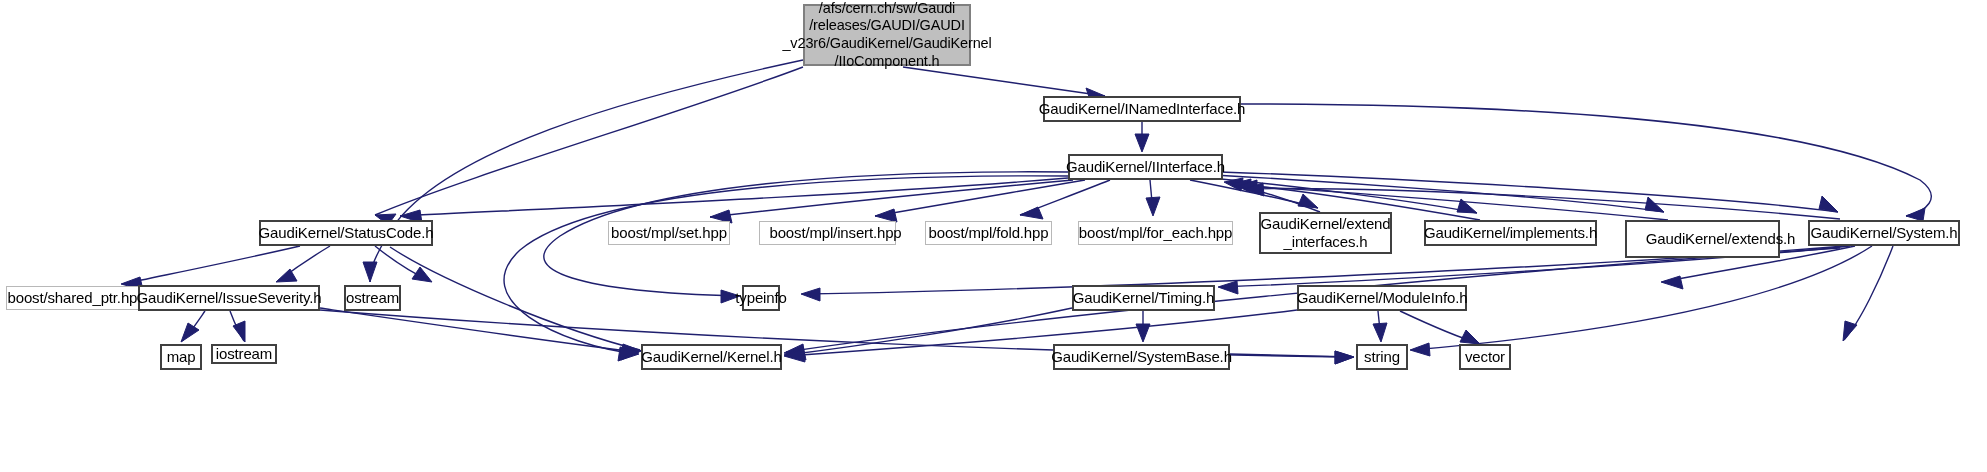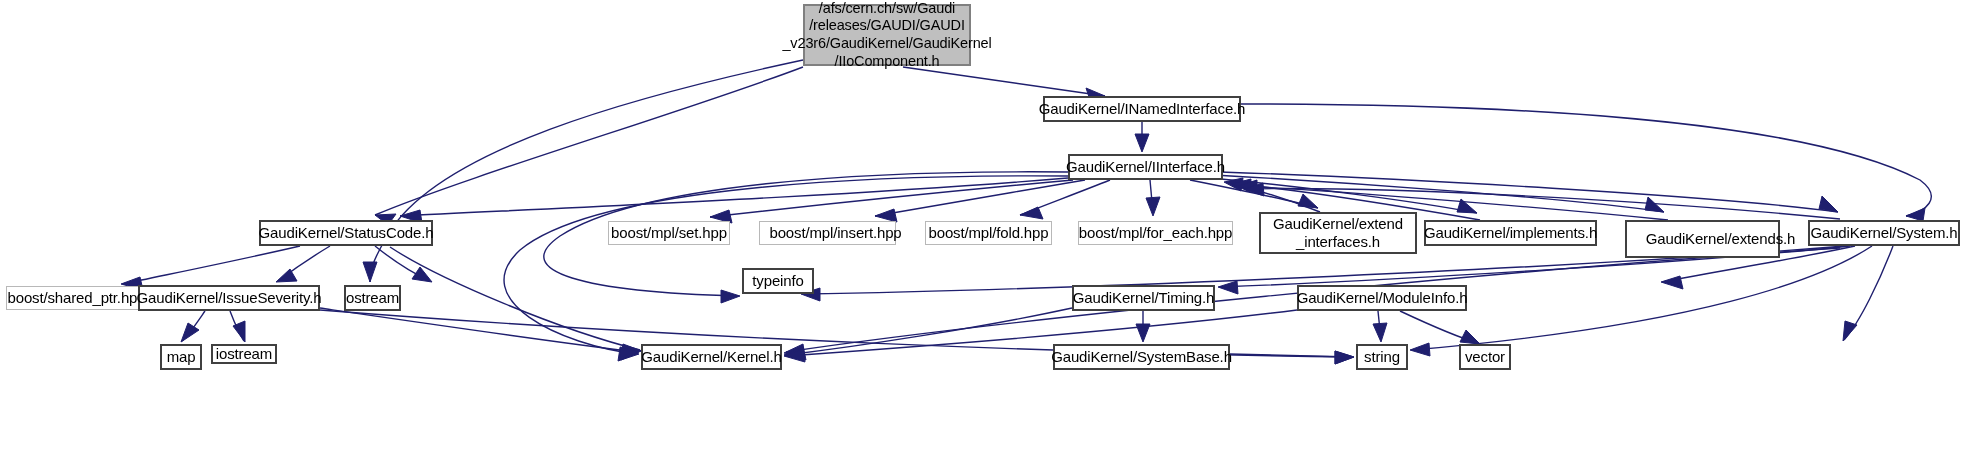--- a/index.html
+++ b/index.html
@@ -198,29 +198,29 @@
 /releases/GAUDI/GAUDI
 _v23r6/GaudiKernel/GaudiKernel
 /IIoComponent.h</div>
       <div class="node-box solid" style="left: 1043px; top: 96px; width: 198px; height: 26px;">GaudiKernel/INamedInterface.h</div>
       <div class="node-box solid" style="left: 1068px; top: 154px; width: 155px; height: 26px;">GaudiKernel/IInterface.h</div>
       <div class="node-box solid" style="left: 259px; top: 220px; width: 174px; height: 26px;">GaudiKernel/StatusCode.h</div>
       <div class="node-box faint" style="left: 608px; top: 221px; width: 122px; height: 24px;">boost/mpl/set.hpp</div>
       <div class="node-box faint" style="left: 759px; top: 221px; width: 137px; height: 24px; padding-left: 16px;">boost/mpl/insert.hpp</div>
       <div class="node-box faint" style="left: 925px; top: 221px; width: 127px; height: 24px;">boost/mpl/fold.hpp</div>
       <div class="node-box faint" style="left: 1078px; top: 221px; width: 155px; height: 24px;">boost/mpl/for_each.hpp</div>
-      <div class="node-box solid" style="left: 1259px; top: 212px; width: 158px; height: 42px;">GaudiKernel/extend
+      <div class="node-box solid" style="left: 1259px; top: 212px; width: 133px; height: 42px;">GaudiKernel/extend
 _interfaces.h</div>
       <div class="node-box solid" style="left: 1424px; top: 220px; width: 173px; height: 26px;">GaudiKernel/implements.h</div>
       <div class="node-box solid" style="left: 1625px; top: 220px; width: 155px; height: 38px; padding-left: 36px;">GaudiKernel/extends.h</div>
       <div class="node-box solid" style="left: 1808px; top: 220px; width: 152px; height: 26px;">GaudiKernel/System.h</div>
       <div class="node-box faint" style="left: 6px; top: 286px; width: 141px; height: 24px;">boost/shared_ptr.hpp</div>
       <div class="node-box solid" style="left: 138px; top: 285px; width: 182px; height: 26px;">GaudiKernel/IssueSeverity.h</div>
       <div class="node-box solid" style="left: 344px; top: 285px; width: 57px; height: 26px;">ostream</div>
-      <div class="node-box solid" style="left: 742px; top: 268px; width: 72px; height: 26px;">typeinfo</div>
+      <div class="node-box solid" style="left: 742px; top: 285px; width: 38px; height: 26px;">typeinfo</div>
       <div class="node-box solid" style="left: 1072px; top: 285px; width: 143px; height: 26px;">GaudiKernel/Timing.h</div>
       <div class="node-box solid" style="left: 1297px; top: 285px; width: 170px; height: 26px;">GaudiKernel/ModuleInfo.h</div>
       <div class="node-box solid" style="left: 641px; top: 344px; width: 141px; height: 26px;">GaudiKernel/Kernel.h</div>
       <div class="node-box solid" style="left: 1053px; top: 344px; width: 177px; height: 26px;">GaudiKernel/SystemBase.h</div>
       <div class="node-box solid" style="left: 1356px; top: 344px; width: 52px; height: 26px; text-align: center;">string</div>
       <div class="node-box solid" style="left: 1459px; top: 344px; width: 52px; height: 26px;">vector</div>
       <div class="node-box solid" style="left: 160px; top: 344px; width: 42px; height: 26px;">map</div>
       <div class="node-box solid" style="left: 211px; top: 344px; width: 66px; height: 20px;">iostream</div>
     </div>
 

